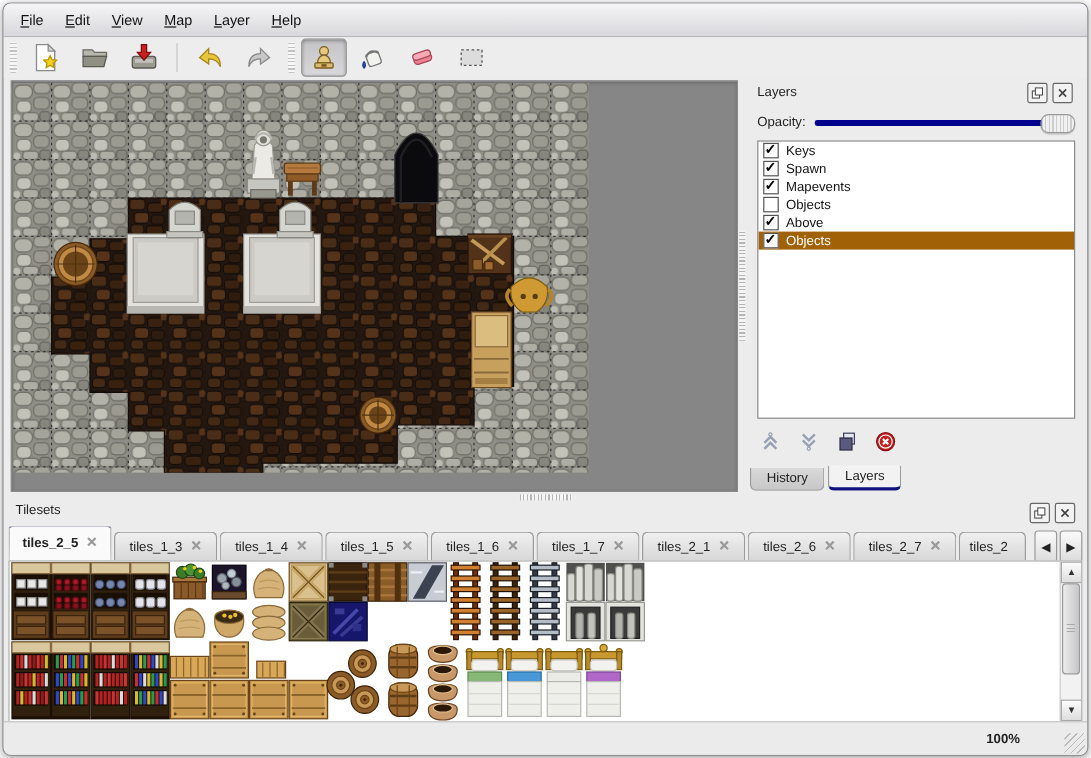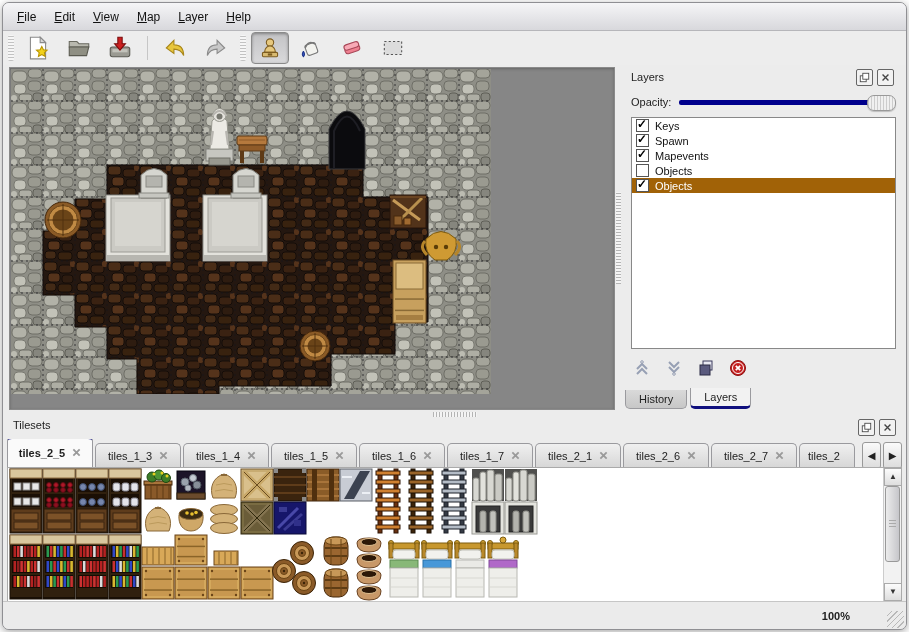--- a/index.html
+++ b/index.html
@@ -333,20 +333,24 @@
           <span>Spawn</span>
         </div>
         <div class="layer-row">
           <span class="cb checked"></span>
           <span>Mapevents</span>
         </div>
         <div class="layer-row">
           <span class="cb"></span>
           <span>Objects</span>
         </div>
+        <div class="layer-row">
+          <span class="cb checked"></span>
+          <span>Above</span>
+        </div>
         <div class="layer-row selected">
           <span class="cb checked"></span>
           <span>Objects</span>
         </div>
       </div>
     <div class="layer-btns" id="layer-btns">
         <div class="lb">
           <svg width="18" height="18" viewBox="0 0 18 18">
             <path d="M4 10 L9 5 L14 10" fill="none" stroke="#97a0b4" stroke-width="2"></path>
             <path d="M4 15 L9 10 L14 15" fill="none" stroke="#97a0b4" stroke-width="2"></path>

